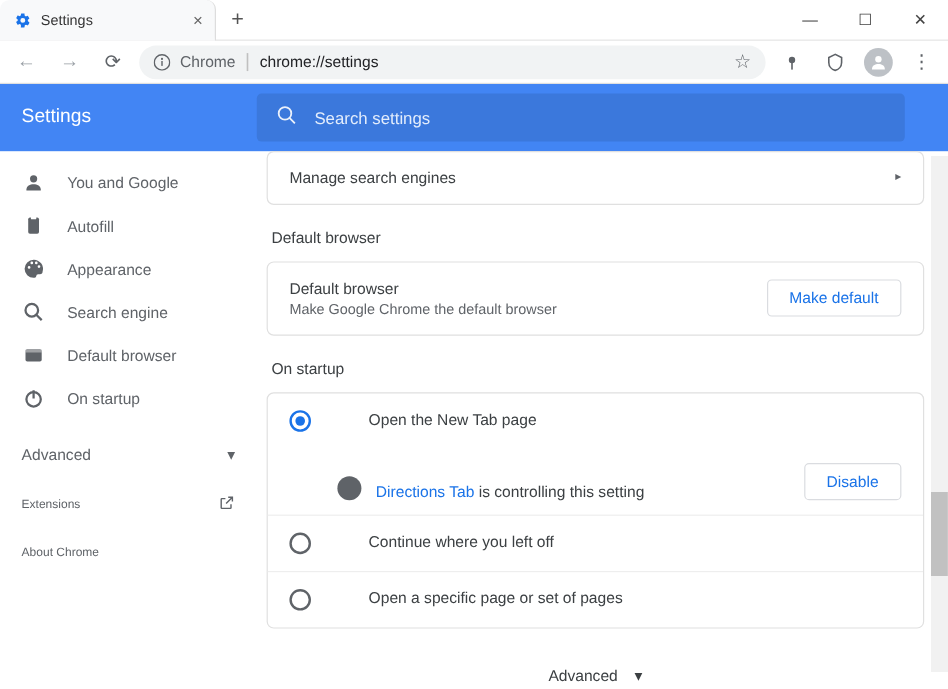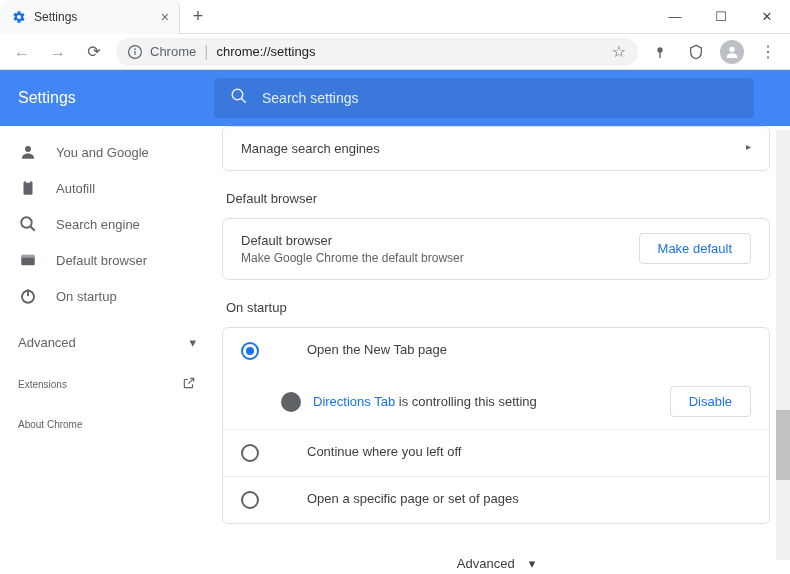--- a/index.html
+++ b/index.html
@@ -46,21 +46,21 @@
     .card { background: #fff; border: 1px solid #e0e0e0; border-radius: 6px; margin-bottom: 20px; }
     .card-row { display: flex; align-items: flex-start; padding: 14px 18px; font-size: 13px; color: #3c4043; gap: 26px; }
     .card-row.bordert { border-top: 1px solid #eee; }
     .section-h { font-size: 13px; color: #3c4043; margin: 10px 0 12px 4px; }
     .sub { font-size: 12px; color: #5f6368; margin-top: 3px; }
     .btn-outline { border: 1px solid #dadce0; color: #1a73e8; background: #fff; padding: 7px 18px; border-radius: 4px; font-size: 13px; cursor: pointer; margin-left: auto; }
     .chev { margin-left: auto; color: #5f6368; font-size: 10px; }
     .radio { width: 18px; height: 18px; border: 2px solid #5f6368; border-radius: 50%; margin-right: 22px; position: relative; flex-shrink: 0; }
     .radio.checked { border-color: #1a73e8; }
     .radio.checked::after { content: ''; position: absolute; top: 3px; left: 3px; width: 8px; height: 8px; border-radius: 50%; background: #1a73e8; }
-    .ext-row { padding: 12px 18px 12px 58px; display: flex; align-items: center; font-size: 13px; color: #3c4043; gap: 12px; }
+    .ext-row { padding: 12px 18px 12px 58px; display: flex; align-items: flex-end; font-size: 13px; color: #3c4043; gap: 12px; }
     .ext-ico { width: 20px; height: 20px; border-radius: 50%; background: #5f6368; flex-shrink: 0; }
     .link { color: #1a73e8; }
     .advfoot { display: flex; align-items: center; justify-content: center; gap: 14px; color: #3c4043; font-size: 13px; padding: 12px 0 18px; cursor: pointer; }
     
     .scrolltrack { position: absolute; right: 0; top: 130px; width: 14px; height: 430px; background: #f1f1f1; }
     .scrollthumb { position: absolute; right: 0; width: 14px; background: #c1c1c1; }
     
     .gear-svg { width: 14px; height: 14px; }
   </style>
 </head>
@@ -149,20 +149,28 @@
       <span class="sb-ico">
           <svg width="18" height="18" viewBox="0 0 24 24" fill="#5f6368">
             <rect x="6" y="3" width="12" height="18" rx="2"></rect>
             <rect x="9" y="1" width="6" height="4" rx="1" fill="#fff"></rect>
           </svg>
         </span>
       <span>Autofill</span>
     </div>
     <div class="sb-item">
       <span class="sb-ico">
+          <svg width="18" height="18" viewBox="0 0 24 24" fill="#5f6368">
+            <path d="M12 2a10 10 0 1 0 0 20h1a2 2 0 0 0 2-2 2 2 0 0 1 2-2h2a3 3 0 0 0 3-3A10 10 0 0 0 12 2Zm-5 10a1.5 1.5 0 1 1 0-3 1.5 1.5 0 0 1 0 3Zm3-5a1.5 1.5 0 1 1 0-3 1.5 1.5 0 0 1 0 3Zm5 0a1.5 1.5 0 1 1 0-3 1.5 1.5 0 0 1 0 3Zm3 4a1.5 1.5 0 1 1 0-3 1.5 1.5 0 0 1 0 3Z"></path>
+          </svg>
+        </span>
+      <span>Appearance</span>
+    </div>
+    <div class="sb-item">
+      <span class="sb-ico">
           <svg width="18" height="18" viewBox="0 0 24 24" fill="none" stroke="#5f6368" stroke-width="2.5">
             <circle cx="10" cy="10" r="7"></circle>
             <line x1="21" y1="21" x2="15" y2="15"></line>
           </svg>
         </span>
       <span>Search engine</span>
     </div>
     <div class="sb-item">
       <span class="sb-ico">
           <svg width="18" height="18" viewBox="0 0 24 24" fill="#5f6368">

